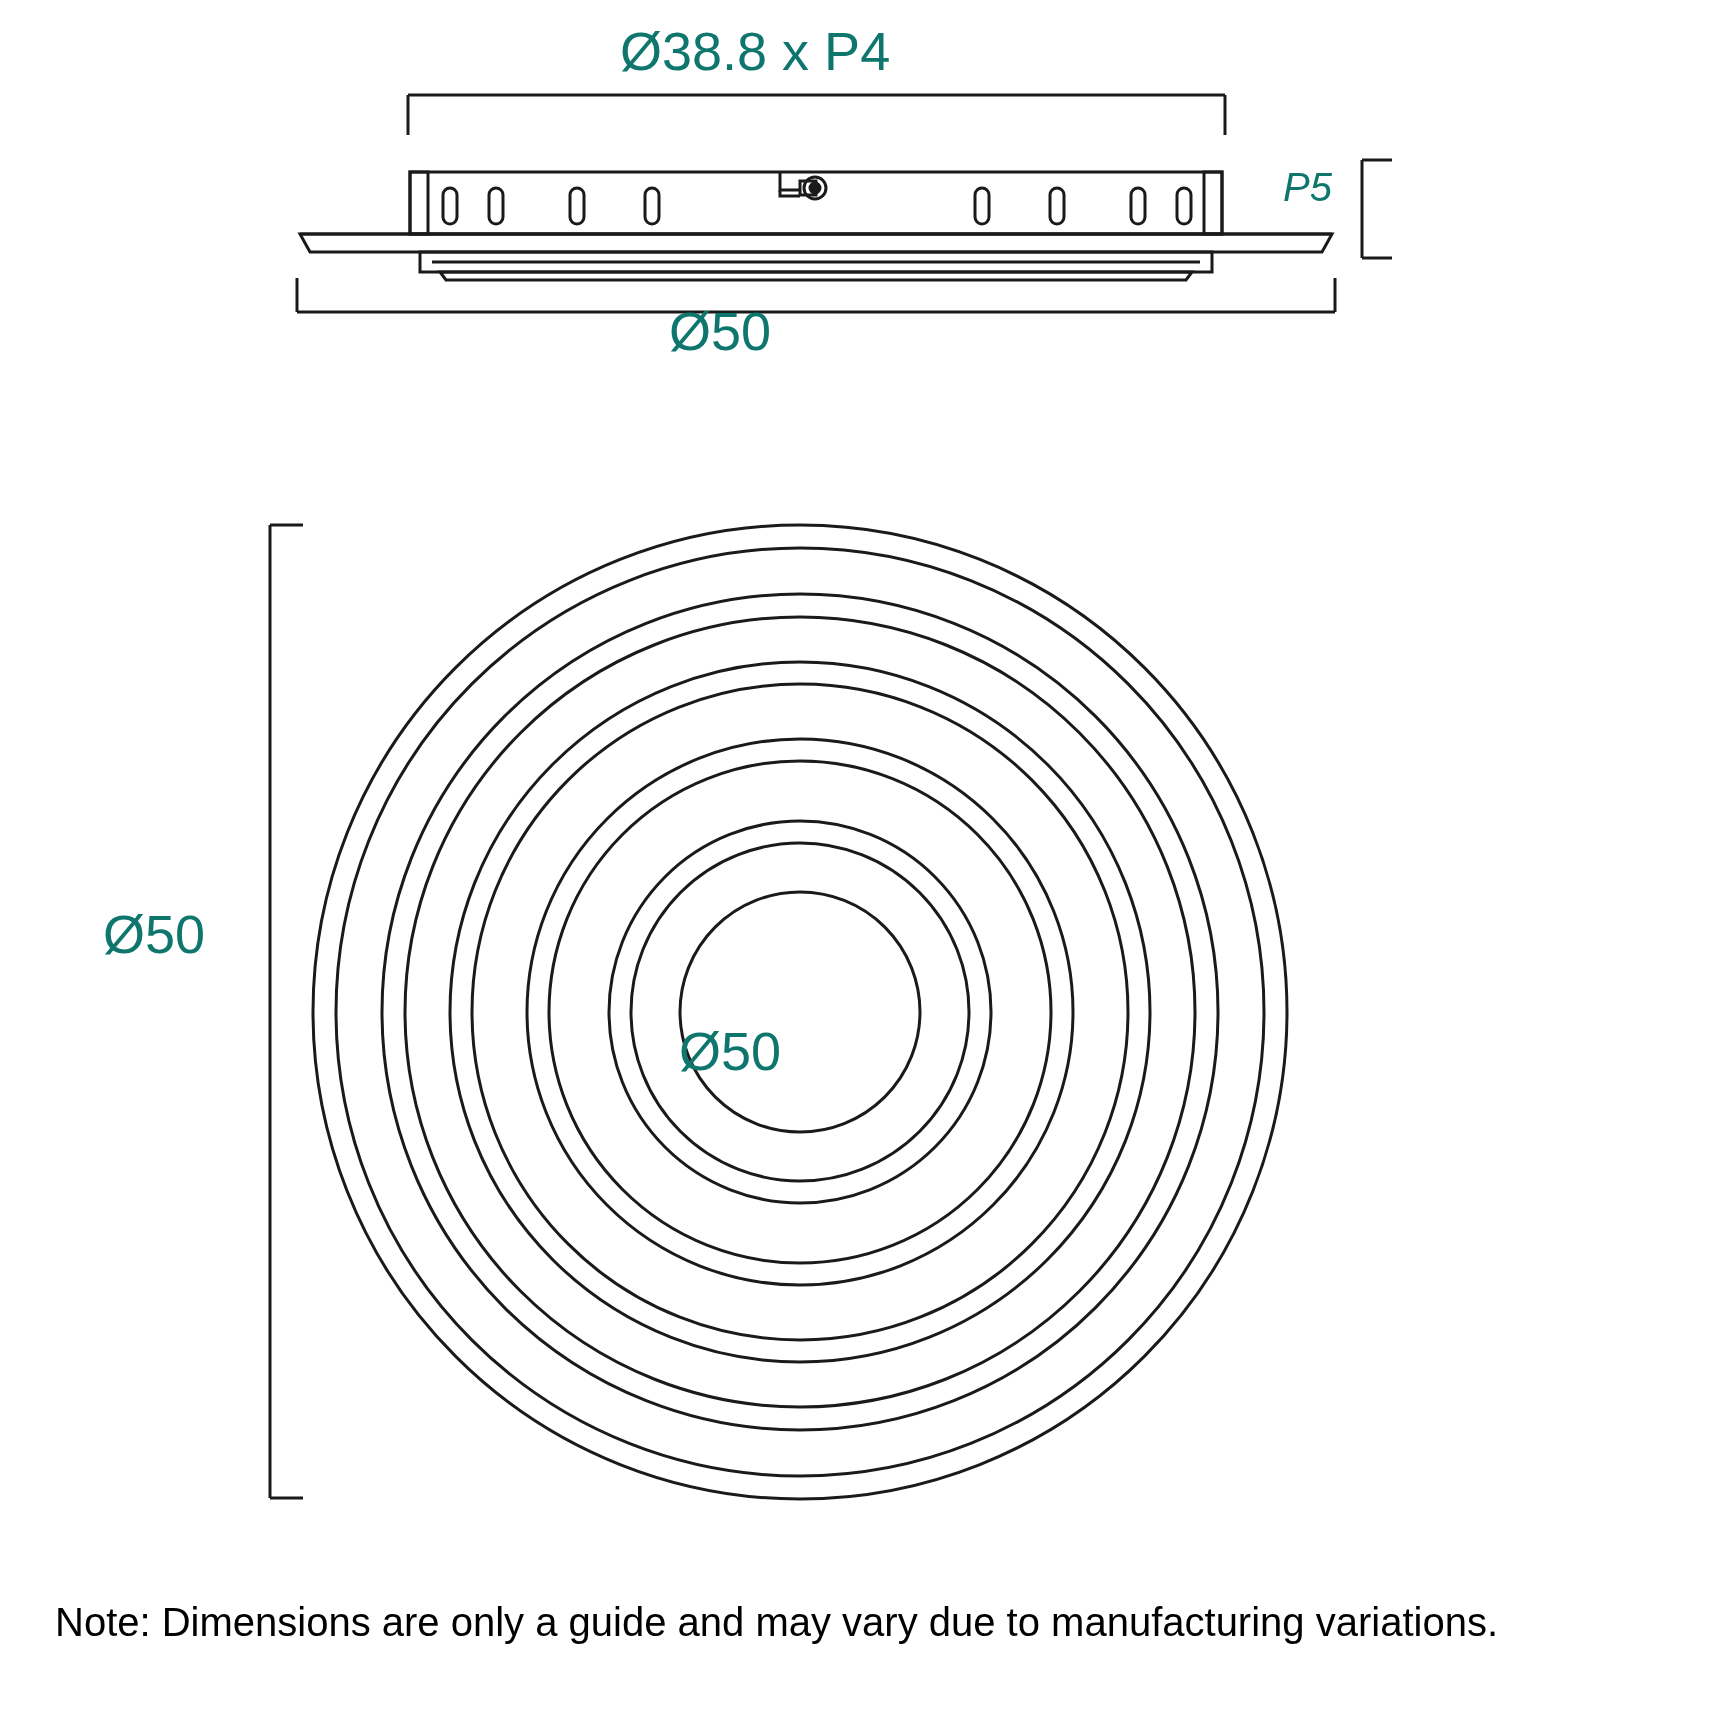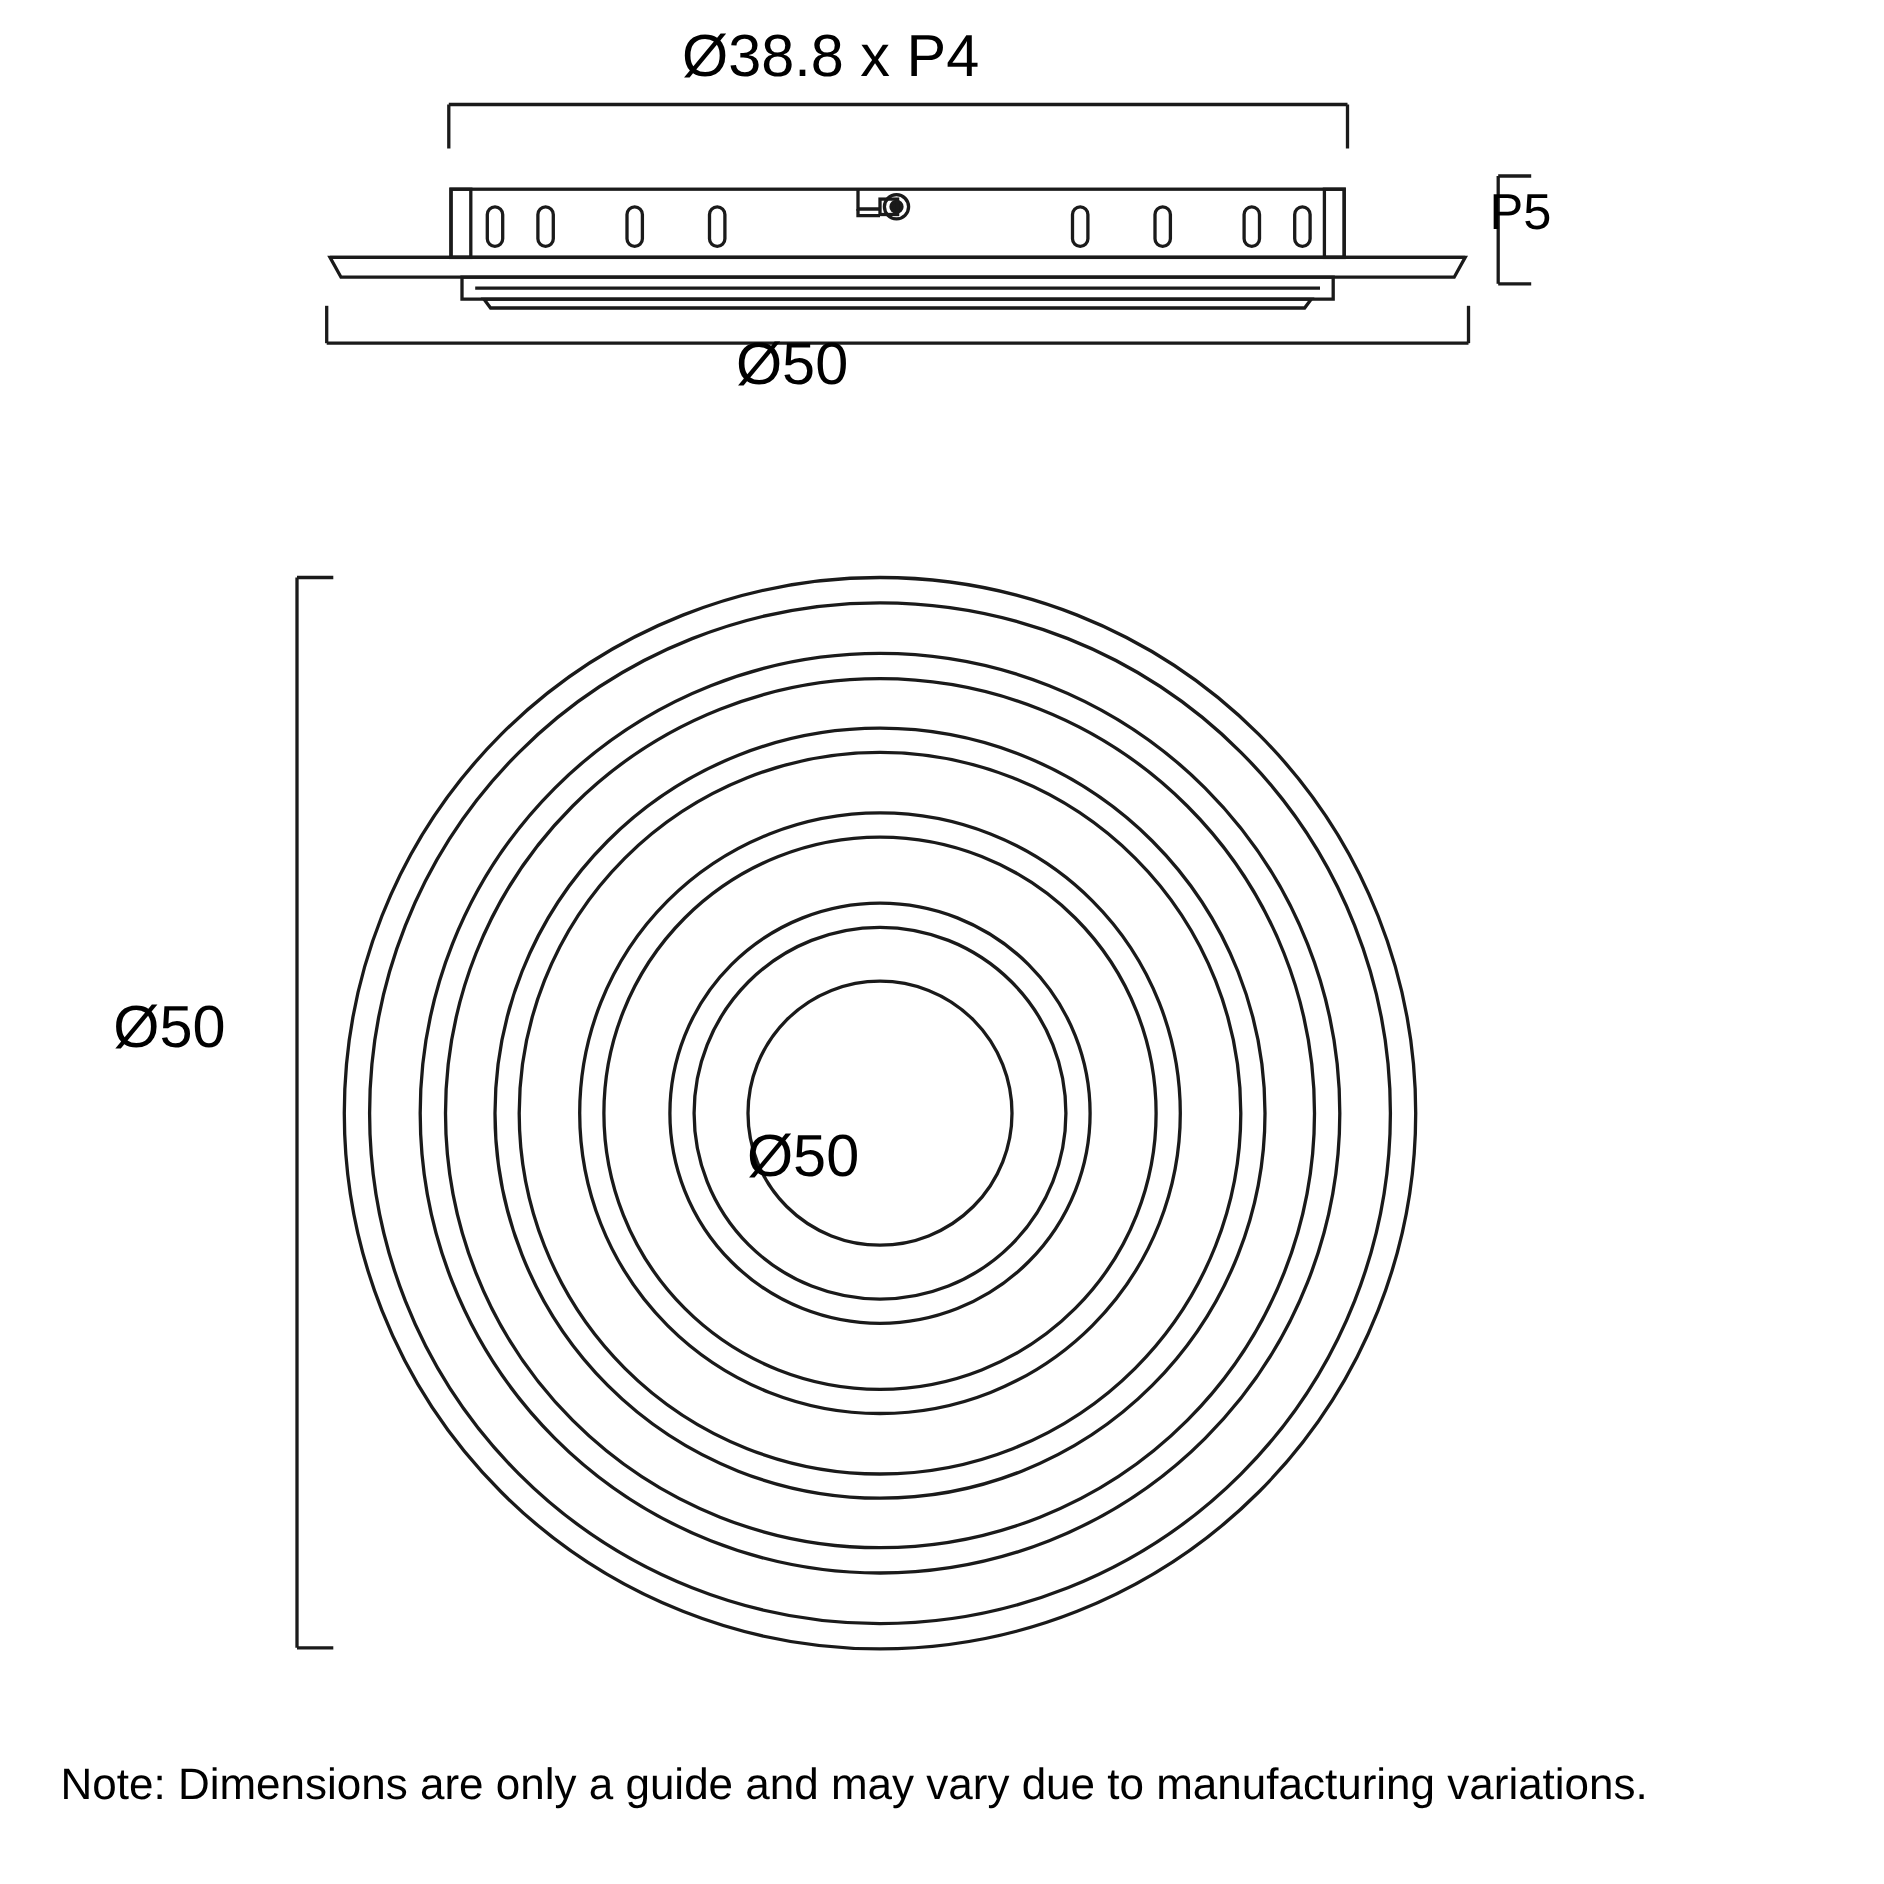--- a/index.html
+++ b/index.html
@@ -17,32 +17,33 @@
   }
   #sheet {
     position: absolute;
     left: 0; top: 0;
     width: 1713px;
     height: 1713px;
   }
   .label {
     position: absolute;
     font-family: "Liberation Sans", sans-serif;
-    color: #000000;
+    color: #0f766e;
     white-space: nowrap;
   }
   #lbl-top {
     left: 620px;
     top: 20px;
     font-size: 54px;
   }
   #lbl-p5 {
-    left: 1354px;
+    left: 1283px;
     top: 165px;
-    font-size: 46px;
+    font-size: 40px;
+    font-style: italic;
   }
   #lbl-side-d50 {
     left: 669px;
     top: 300px;
     font-size: 54px;
   }
   #lbl-plan-d50-left {
     left: 103px;
     top: 903px;
     font-size: 54px;

